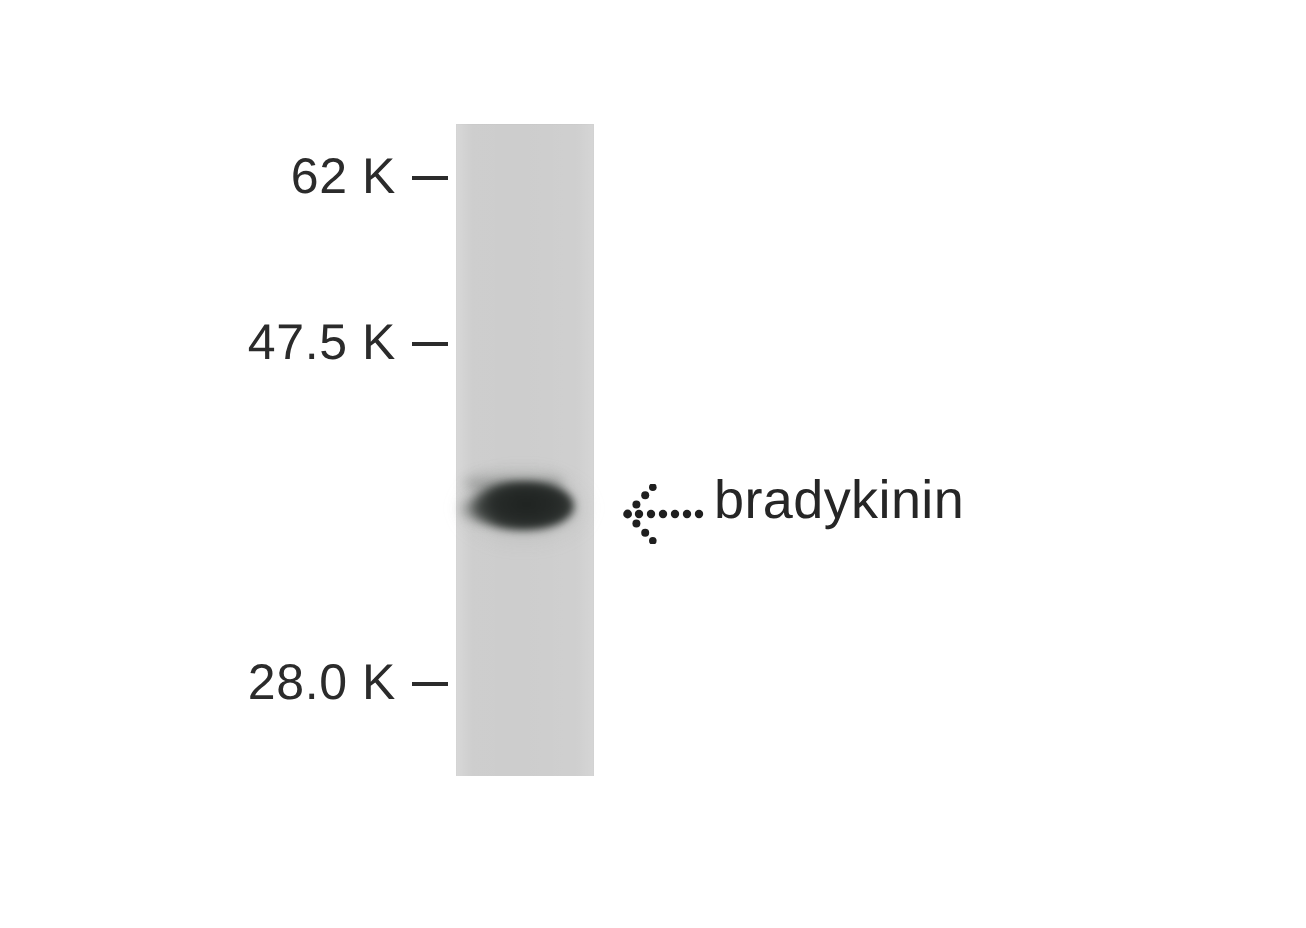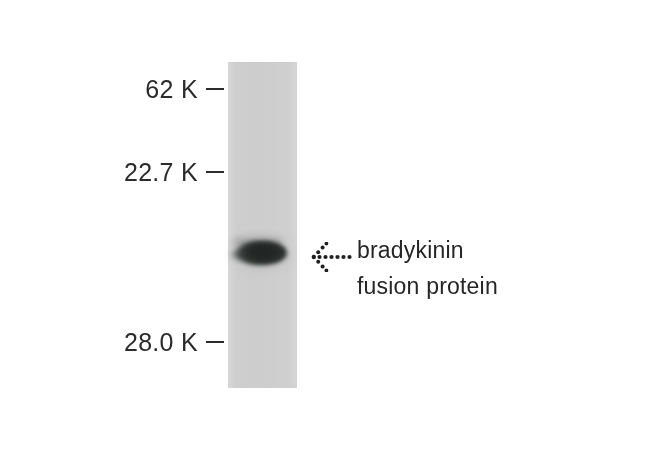--- a/index.html
+++ b/index.html
@@ -159,21 +159,21 @@
   }
   .arrow-icon {
     flex: 0 0 auto;
     width: 48px;
     height: 30px;
     margin-top: 10px;
   }
   .annotation-text {
     margin-left: 4px;
     color: #262626;
-    font-size: 23px;
+    font-size: 27px;
     line-height: 36px;
     font-family: "Liberation Sans", sans-serif;
     letter-spacing: 0.2px;
     white-space: nowrap;
   }
   .annotation-text div { display: block; }
 </style>
 </head>
 <body>
 
@@ -191,21 +191,21 @@
     <div class="band-left-tail"></div>
     <div class="band-core2"></div>
   </div>
 
   <div class="marker" id="marker-62">
     <span class="marker-label">62 K</span>
     <span class="marker-tick"></span>
   </div>
 
   <div class="marker" id="marker-475">
-    <span class="marker-label">22.7 K</span>
+    <span class="marker-label">47.5 K</span>
     <span class="marker-tick"></span>
   </div>
 
   <div class="marker" id="marker-325">
     <span class="marker-label">28.0 K</span>
     <span class="marker-tick"></span>
   </div>
 
   <div class="annotation">
     <span class="arrow-icon">
@@ -225,17 +225,16 @@
           <circle cx="21.4" cy="1.6" r="1.9"></circle>
 
           <circle cx="13.2" cy="19.8" r="2.0"></circle>
           <circle cx="17.6" cy="24.4" r="2.0"></circle>
           <circle cx="21.4" cy="28.4" r="1.9"></circle>
         </g>
       </svg>
     </span>
     <span class="annotation-text">
       <div>bradykinin</div>
-      <div>fusion protein</div>
     </span>
   </div>
 
 </div>
 
 </body></html>

